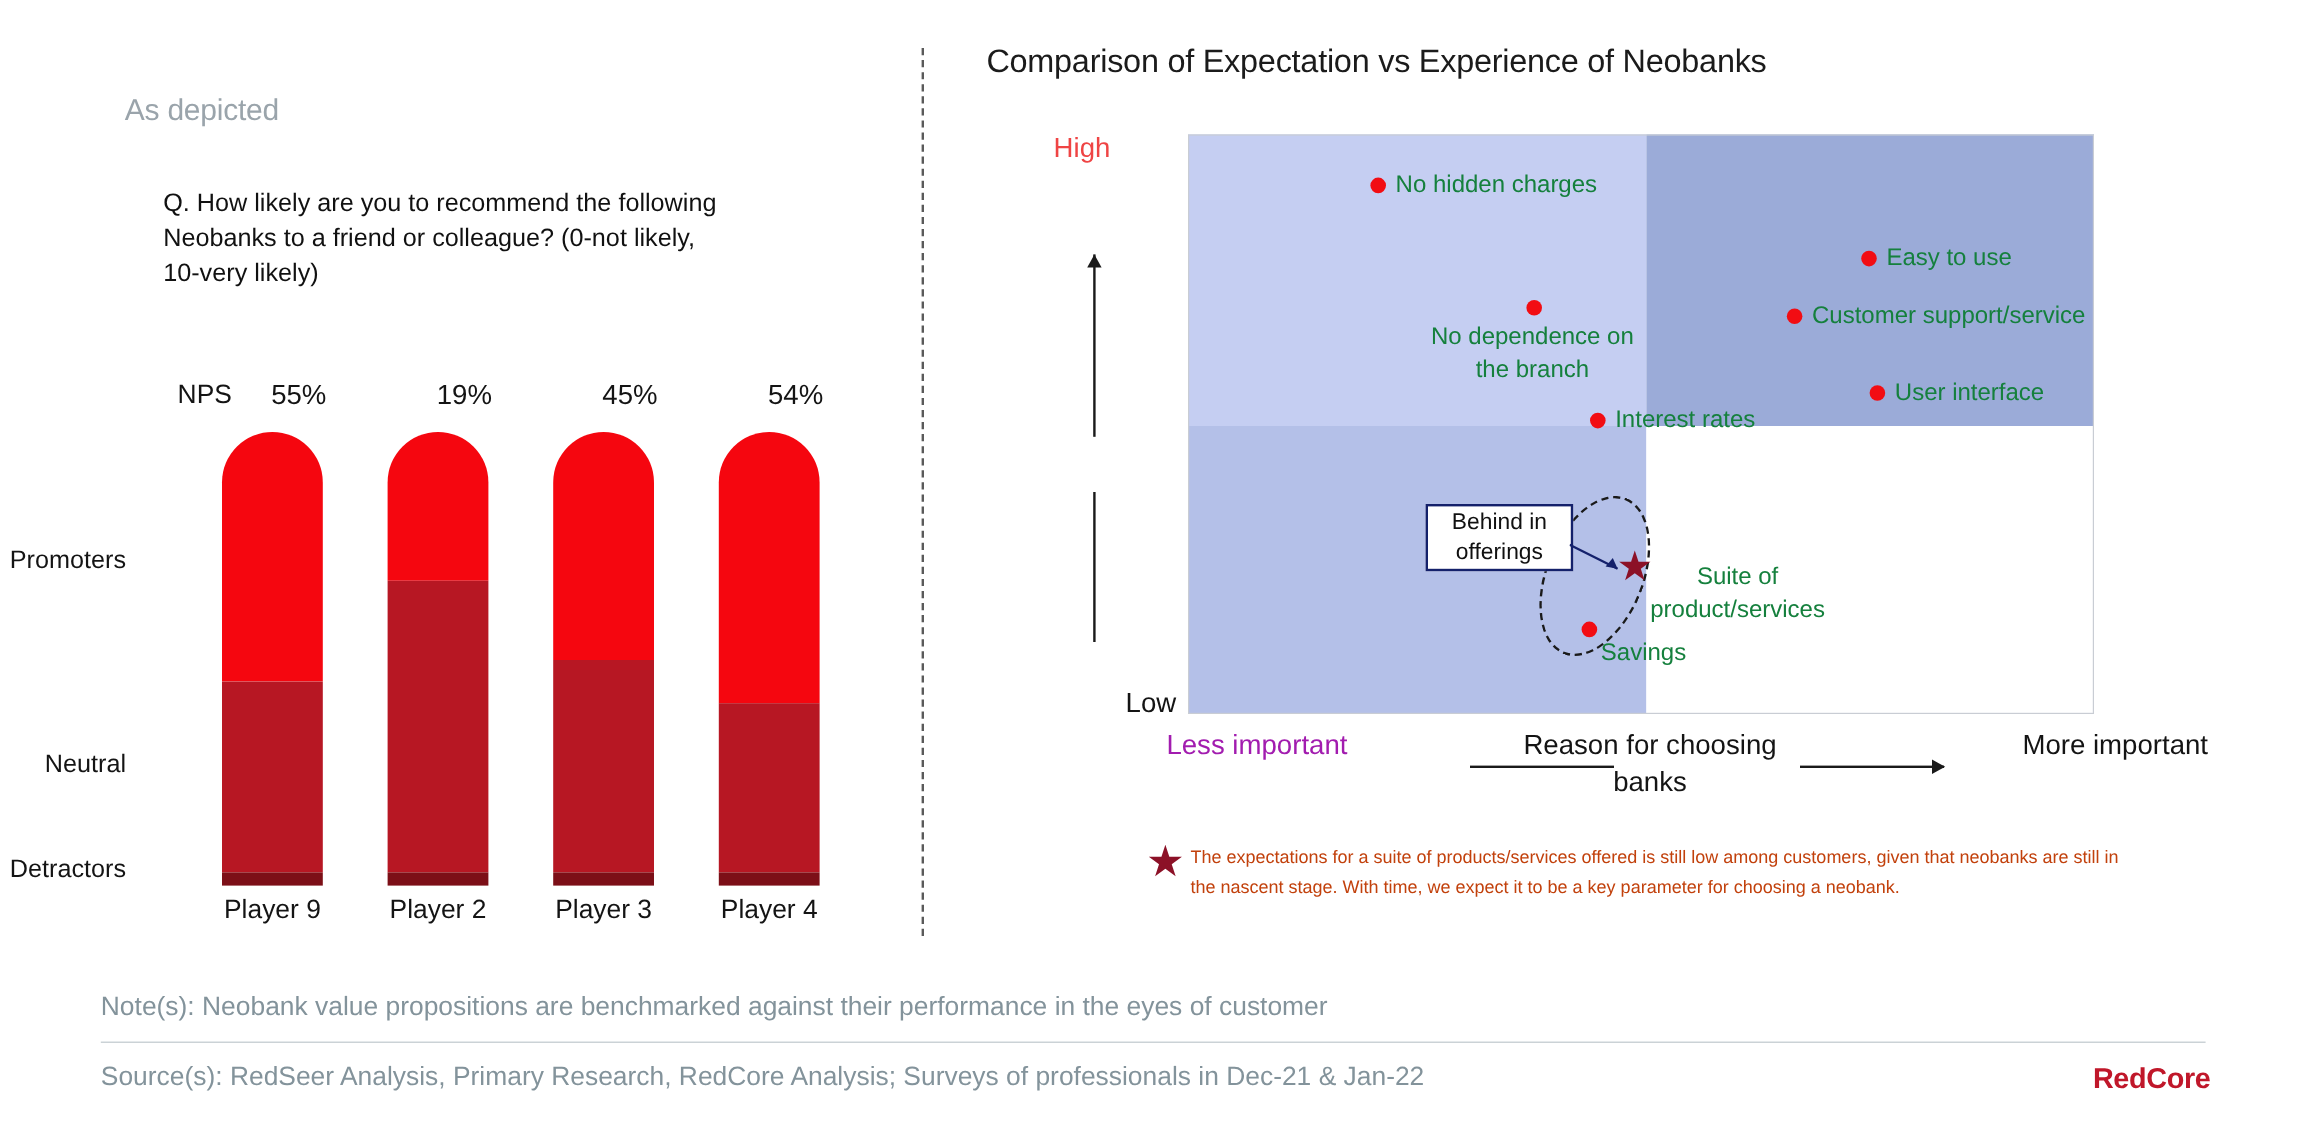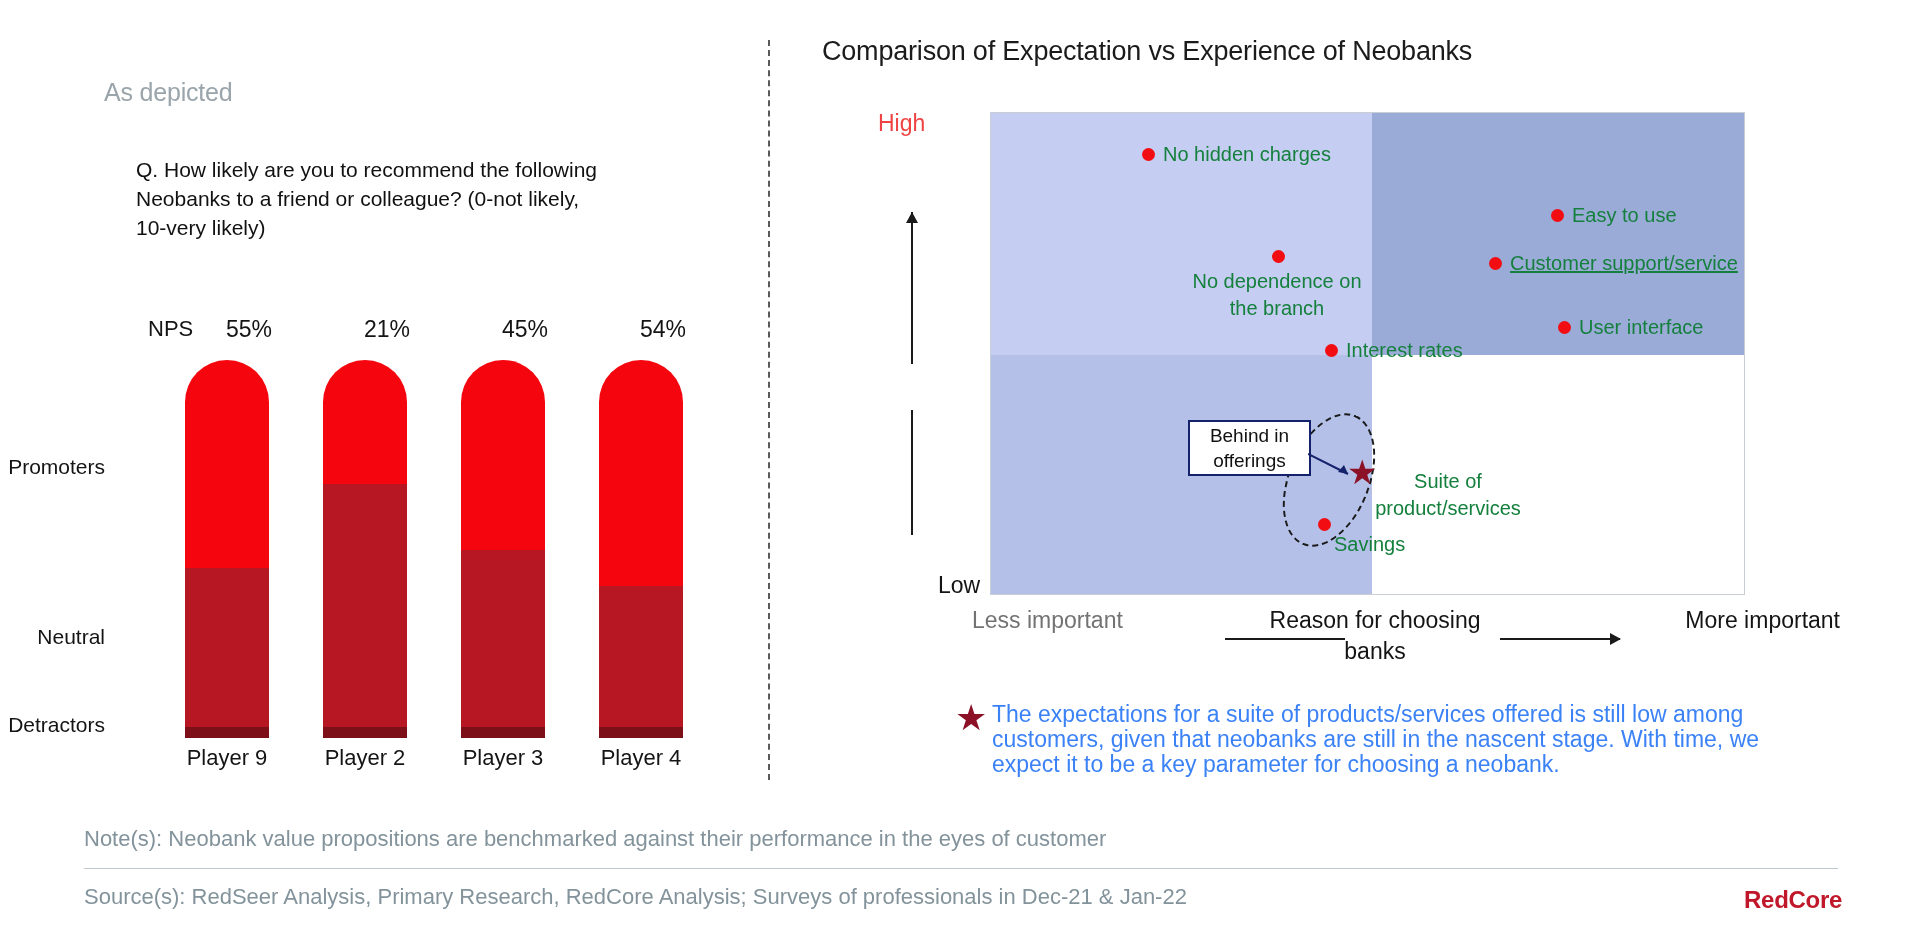--- a/index.html
+++ b/index.html
@@ -69,21 +69,21 @@
     font-size:23px;line-height:31px;color:#141414;
   }
   #y-axis-arrow{left:911px;top:212px;width:2px;height:152px;background:#1a1a1a;}
   #y-axis-arrow:before{
     content:"";position:absolute;left:-5px;top:0;
     border-left:6px solid transparent;border-right:6px solid transparent;
     border-bottom:11px solid #1a1a1a;
   }
   #y-axis-arrow-low{left:911px;top:410px;width:2px;height:125px;background:#1a1a1a;}
 
-  #lbl-less{left:972px;top:605px;width:160px;font-size:23px;line-height:31px;color:#737373;}
+  #lbl-less{left:972px;top:605px;width:160px;font-size:23px;line-height:31px;color:#a21caf;}
   #lbl-more{left:1680px;top:605px;width:160px;font-size:23px;line-height:31px;color:#141414;text-align:right;}
   #x-axis-title{
     left:1255px;top:605px;width:240px;text-align:center;
     font-size:23px;line-height:31px;color:#141414;
   }
   #x-axis-line{left:1225px;top:638px;width:120px;height:2px;background:#1a1a1a;}
   #x-axis-arrow{left:1500px;top:638px;width:120px;height:2px;background:#1a1a1a;}
   #x-axis-arrow:after{
     content:"";position:absolute;right:-1px;top:-5px;
     border-top:6px solid transparent;border-bottom:6px solid transparent;
@@ -112,21 +112,21 @@
     display:flex;align-items:center;justify-content:center;
     font-size:19px;line-height:25px;color:#111;text-align:center;
   }
   #callout-tail{
     left:1308px;top:452px;width:48px;height:28px;pointer-events:none;
   }
 
   
   #footnote-star{left:955px;top:700px;color:#8c1127;font-size:36px;line-height:1;}
   #footnote-text{
-    left:992px;top:702px;width:790px;font-size:23px;line-height:25px;color:#3b82f6;
+    left:992px;top:702px;width:790px;font-size:15px;line-height:25px;color:#c2410c;
   }
 
   
   #note-line{
     left:84px;top:826px;font-size:22px;color:#83939b;font-weight:400;
   }
   #footer-rule{left:84px;top:868px;width:1754px;height:1px;background:#bfc8cd;}
   #source-line{
     left:84px;top:884px;font-size:22px;color:#83939b;font-weight:400;
   }
@@ -137,21 +137,21 @@
 </head>
 <body>
 
 <div class="stage">
 
   <div class="abs" id="left-subtitle">As depicted</div>
   <div class="abs" id="question">Q. How likely are you to recommend the following Neobanks to a friend or colleague? (0-not likely, 10-very likely)</div>
 
   <div class="abs nps-label" id="nps-word">NPS</div>
   <div class="nps-value" style="left:182px;">55%</div>
-  <div class="nps-value" style="left:320px;">21%</div>
+  <div class="nps-value" style="left:320px;">19%</div>
   <div class="nps-value" style="left:458px;">45%</div>
   <div class="nps-value" style="left:596px;">54%</div>
 
   <div class="cat-label" id="cat-promoters">Promoters</div>
   <div class="cat-label" id="cat-neutral">Neutral</div>
   <div class="cat-label" id="cat-detractors">Detractors</div>
 
   <div class="bar-wrap" style="left:185px;">
     <div class="seg seg-promoter" style="top:0px;height:208px;"></div>
     <div class="seg seg-neutral" style="top:208px;height:159px;"></div>
@@ -213,21 +213,21 @@
     <span>the branch</span>
   </div>
 
   <div class="dot" style="left:1325px;top:344px;"></div>
   <div class="pt-label" style="left:1346px;top:339px;">Interest rates</div>
 
   <div class="dot" style="left:1551px;top:209px;"></div>
   <div class="pt-label" style="left:1572px;top:204px;">Easy to use</div>
 
   <div class="dot" style="left:1489px;top:257px;"></div>
-  <div class="pt-label" style="left:1510px;top:252px;text-decoration:underline;">Customer support/service</div>
+  <div class="pt-label" style="left:1510px;top:252px;">Customer support/service</div>
 
   <div class="dot" style="left:1558px;top:321px;"></div>
   <div class="pt-label" style="left:1579px;top:316px;">User interface</div>
 
   <div class="abs" id="ellipse"></div>
 
   <div class="star" style="left:1347px;top:455px;">★</div>
   <div class="pt-label center" style="left:1328px;top:468px;width:240px;">
     <span>Suite of</span><br>
     <span>product/services</span>

